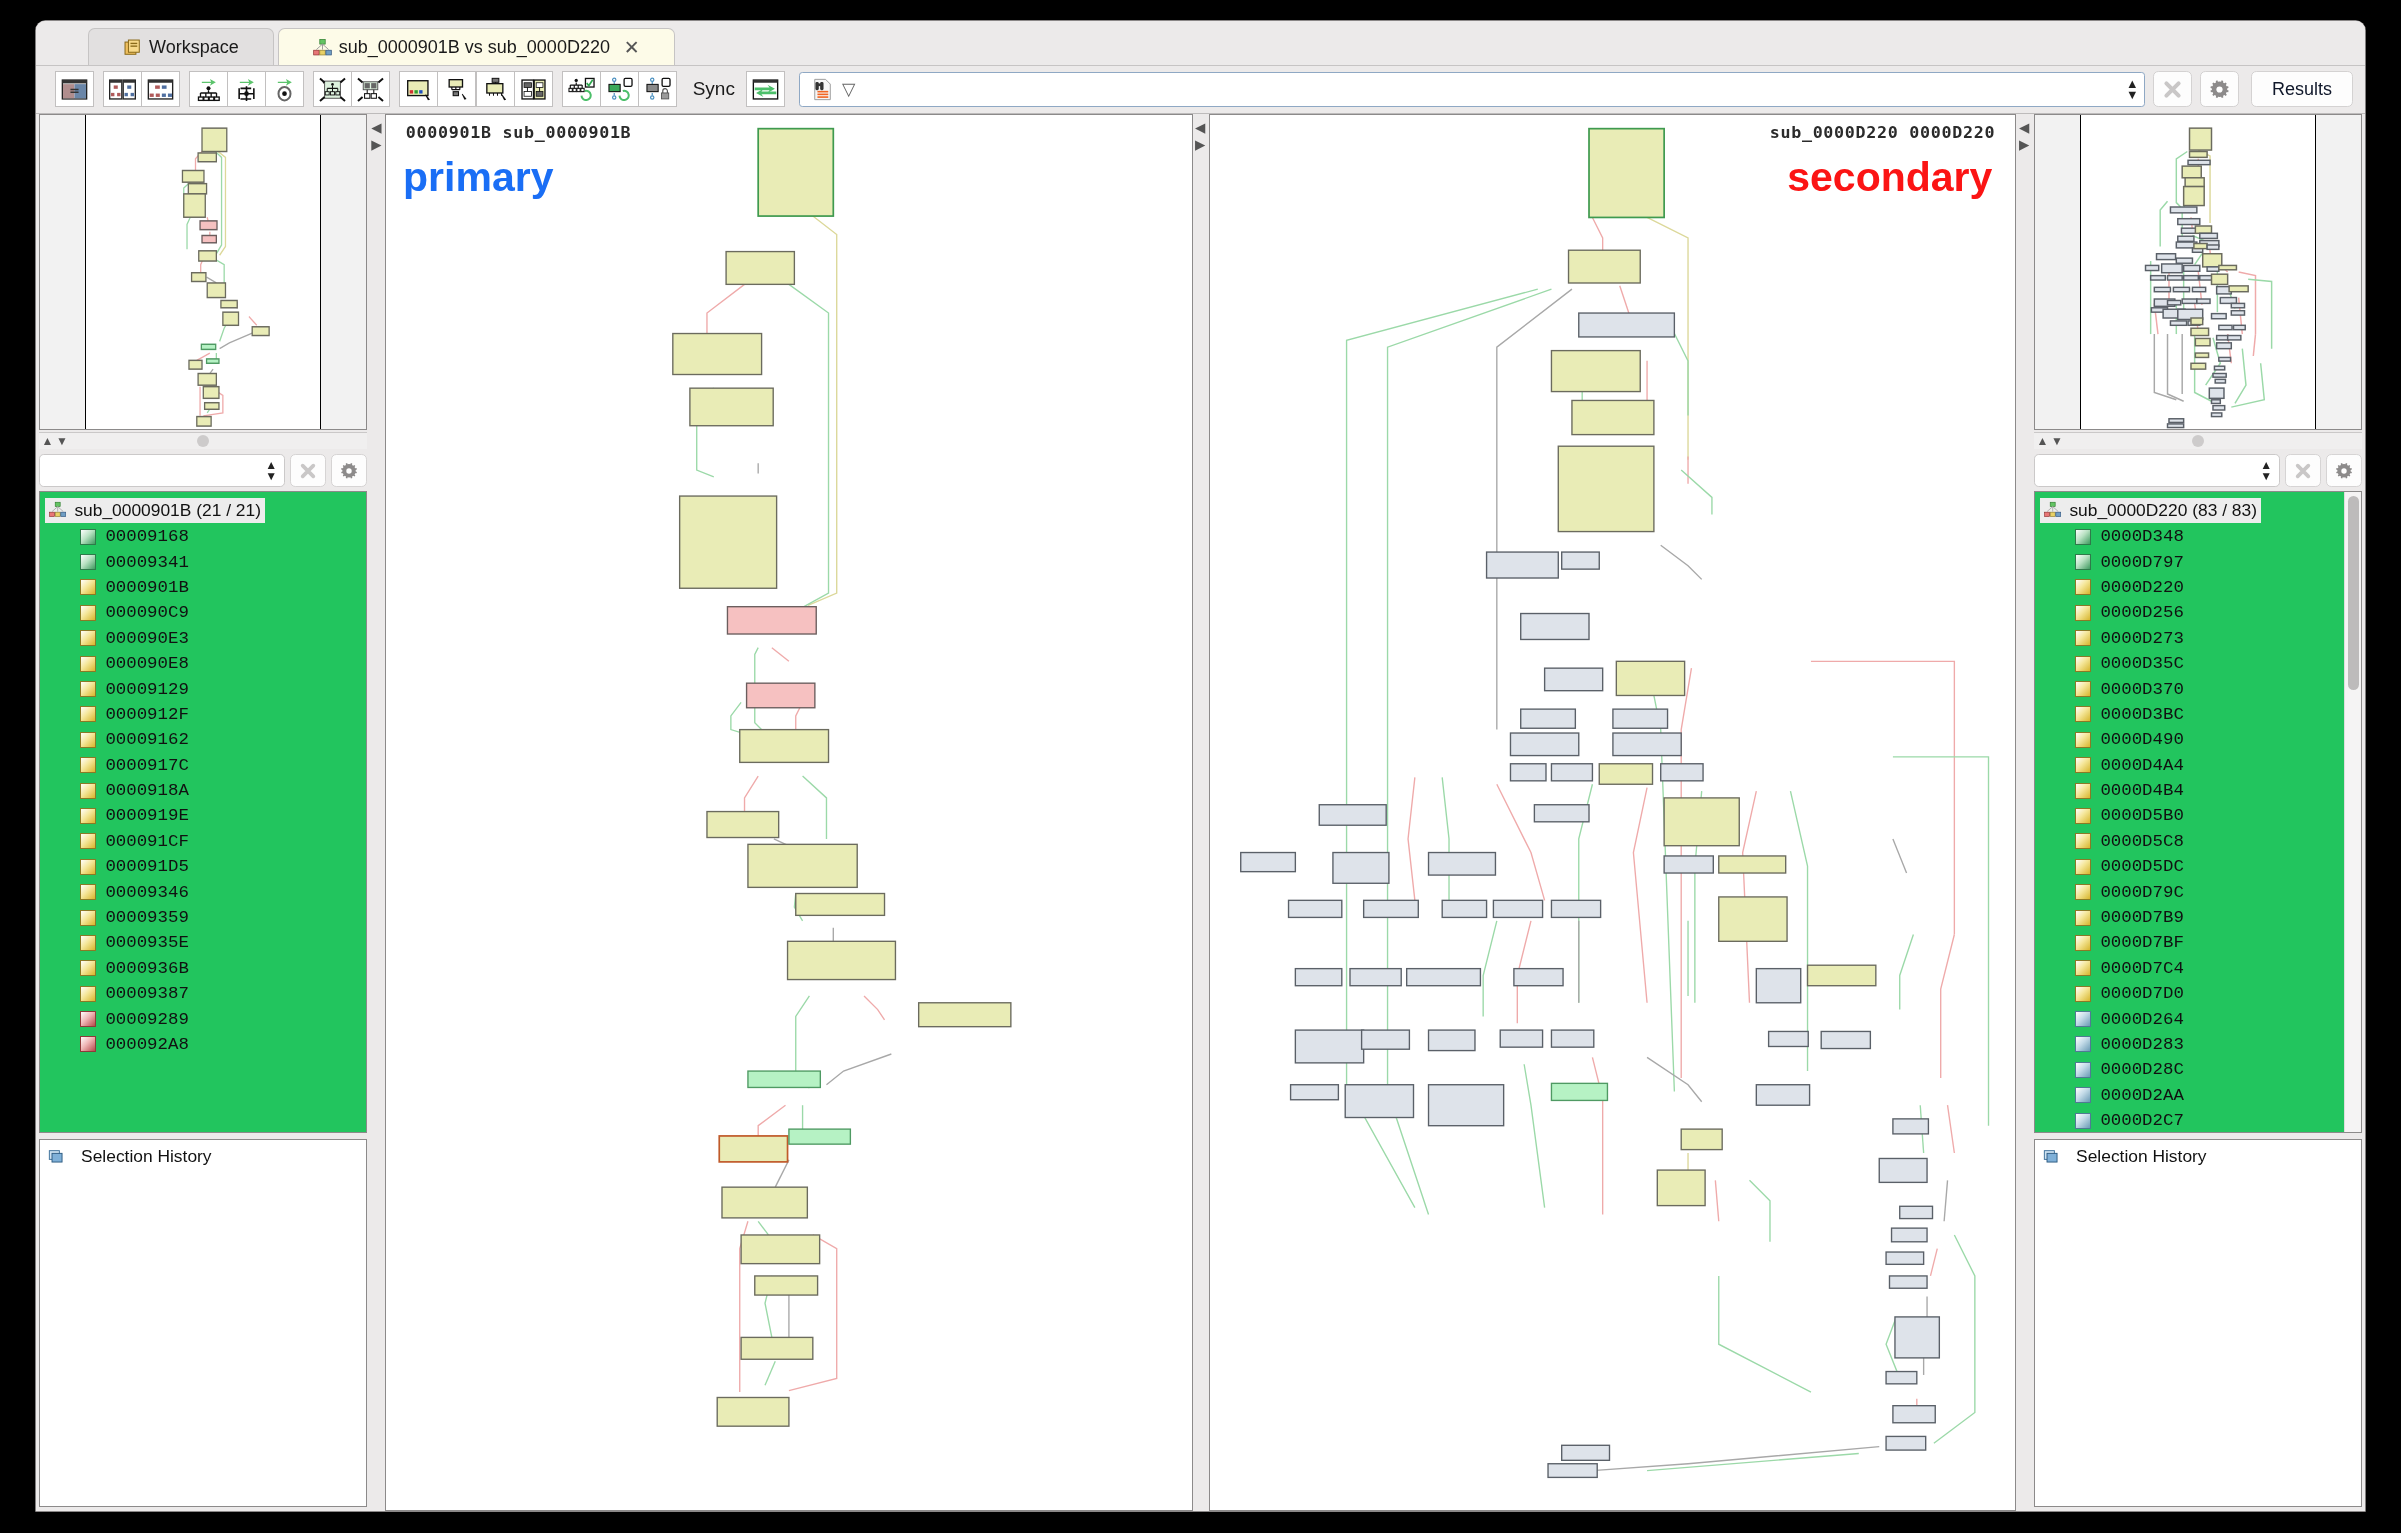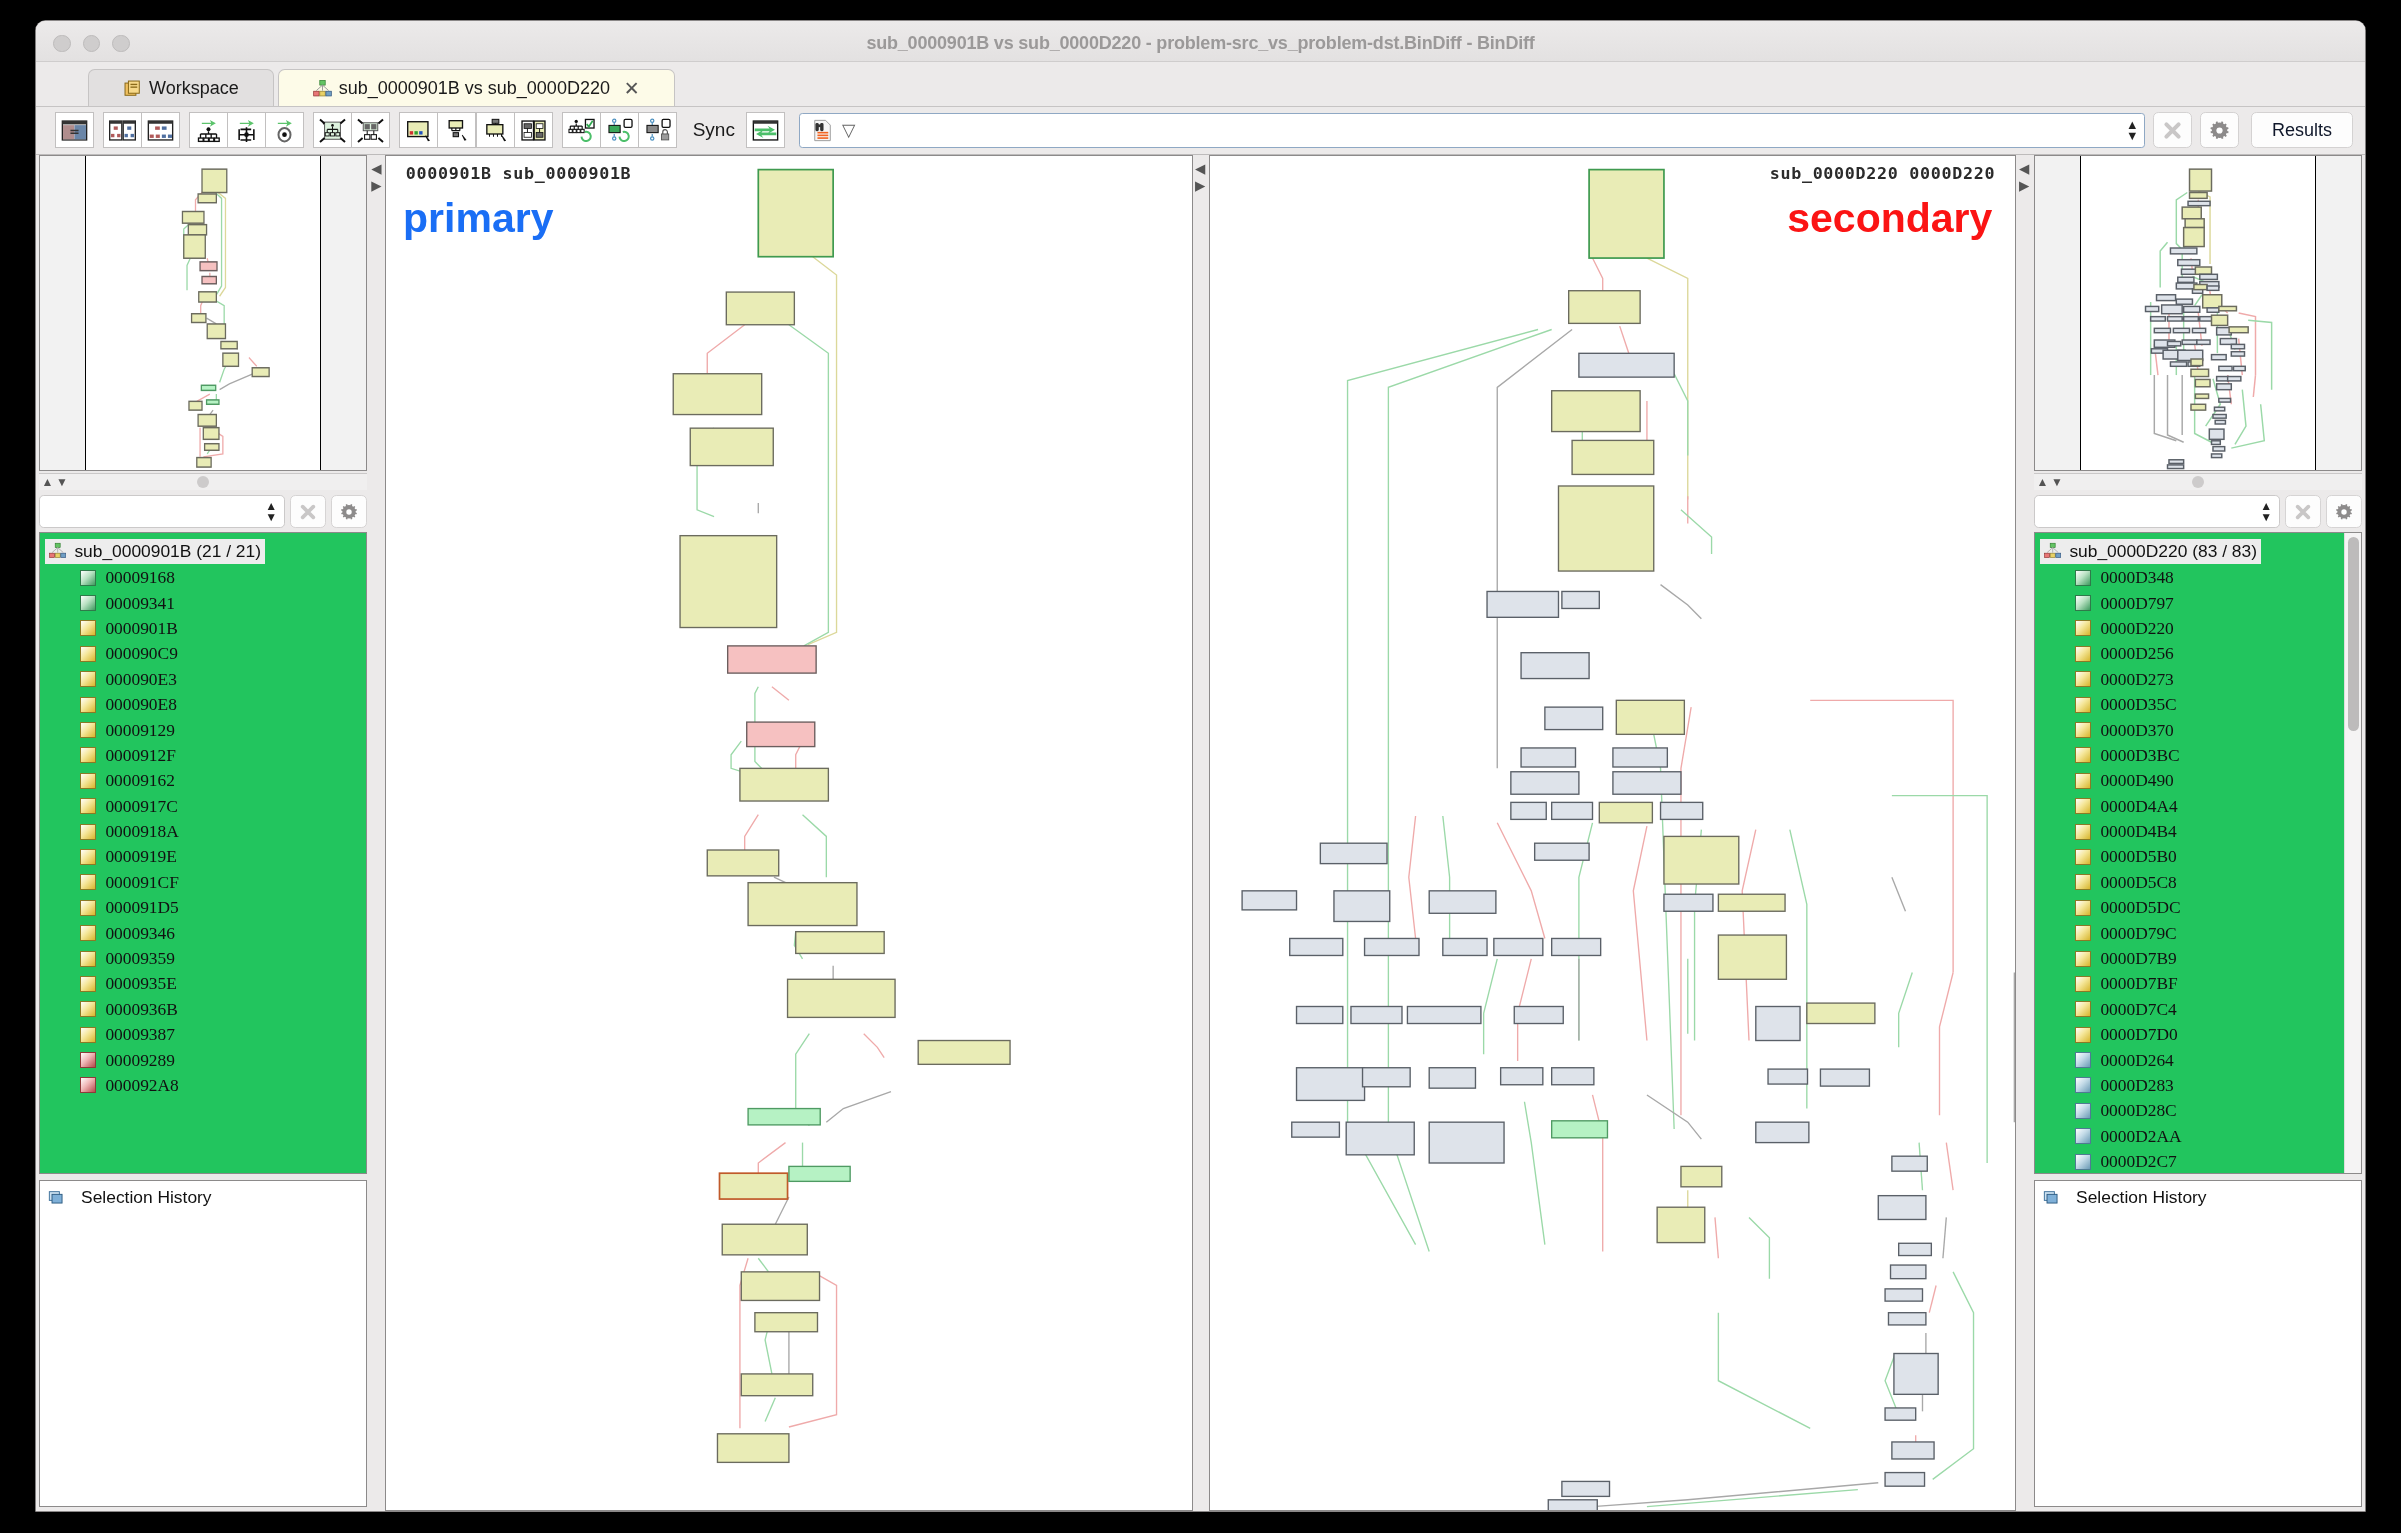--- a/index.html
+++ b/index.html
@@ -238,21 +238,21 @@
     padding: 2px 4px;
     background: #ededed;
     width: max-content;
     margin-bottom: 1.3px;
   }
   .tree-item {
     display: flex; align-items: center; gap: 9.4px;
     font-size: 17.4px; color: #111;
     padding: 2px 0 2px 35px;
     height: 25.4px;
-    font-family: Liberation Serif, serif;
+    font-family: Liberation Mono, monospace;
   }
   .sq {
     width: 16px; height: 16px; flex: 0 0 auto;
     border: 0.7px solid #6e6a4a;
     display: block;
   }
   .sq.y { background: linear-gradient(135deg,#ffffff 0%,#f5e79a 45%,#d7b52c 100%); border-color:#8a7a26; }
   .sq.g { background: linear-gradient(135deg,#ffffff 0%,#b9e2c3 45%,#3f9a5f 100%); border-color:#2f7a4a; }
   .sq.r { background: linear-gradient(135deg,#ffffff 0%,#f0b6b6 45%,#b44a4a 100%); border-color:#8e3a3a; }
   .sq.b { background: linear-gradient(135deg,#ffffff 0%,#c3dbe8 45%,#6a9ab5 100%); border-color:#4f7b93; }
@@ -337,28 +337,20 @@
   .ed-g { stroke:#9bd9a8; fill:none; stroke-width:2; }
   .ed-r { stroke:#efaaaa; fill:none; stroke-width:2; }
   .ed-k { stroke:#a8a8a8; fill:none; stroke-width:2; }
   .ed-y { stroke:#dcd89a; fill:none; stroke-width:2; }
 </style>
 </head>
 <body>
 
 <div id="app">
 
-  <div class="titlebar">
-    <div class="traffic">
-      <span></span>
-      <span></span>
-      <span></span>
-    </div>
-    <div class="window-title">sub_0000901B vs sub_0000D220 - problem-src_vs_problem-dst.BinDiff - BinDiff</div>
-  </div>
 
   <div class="tabbar">
     <div class="tab">
       <span class="ic">
         <svg width="19" height="19" viewBox="0 0 28 28">
           <rect x="3" y="6" width="16" height="18" fill="#f0c060" stroke="#8a6a1a" stroke-width="1.5"></rect>
           <rect x="8" y="3" width="16" height="18" fill="#f7d98a" stroke="#8a6a1a" stroke-width="1.5"></rect>
           <rect x="11" y="7" width="10" height="2" fill="#8a6a1a"></rect>
           <rect x="11" y="11" width="10" height="2" fill="#8a6a1a"></rect>
         </svg>

